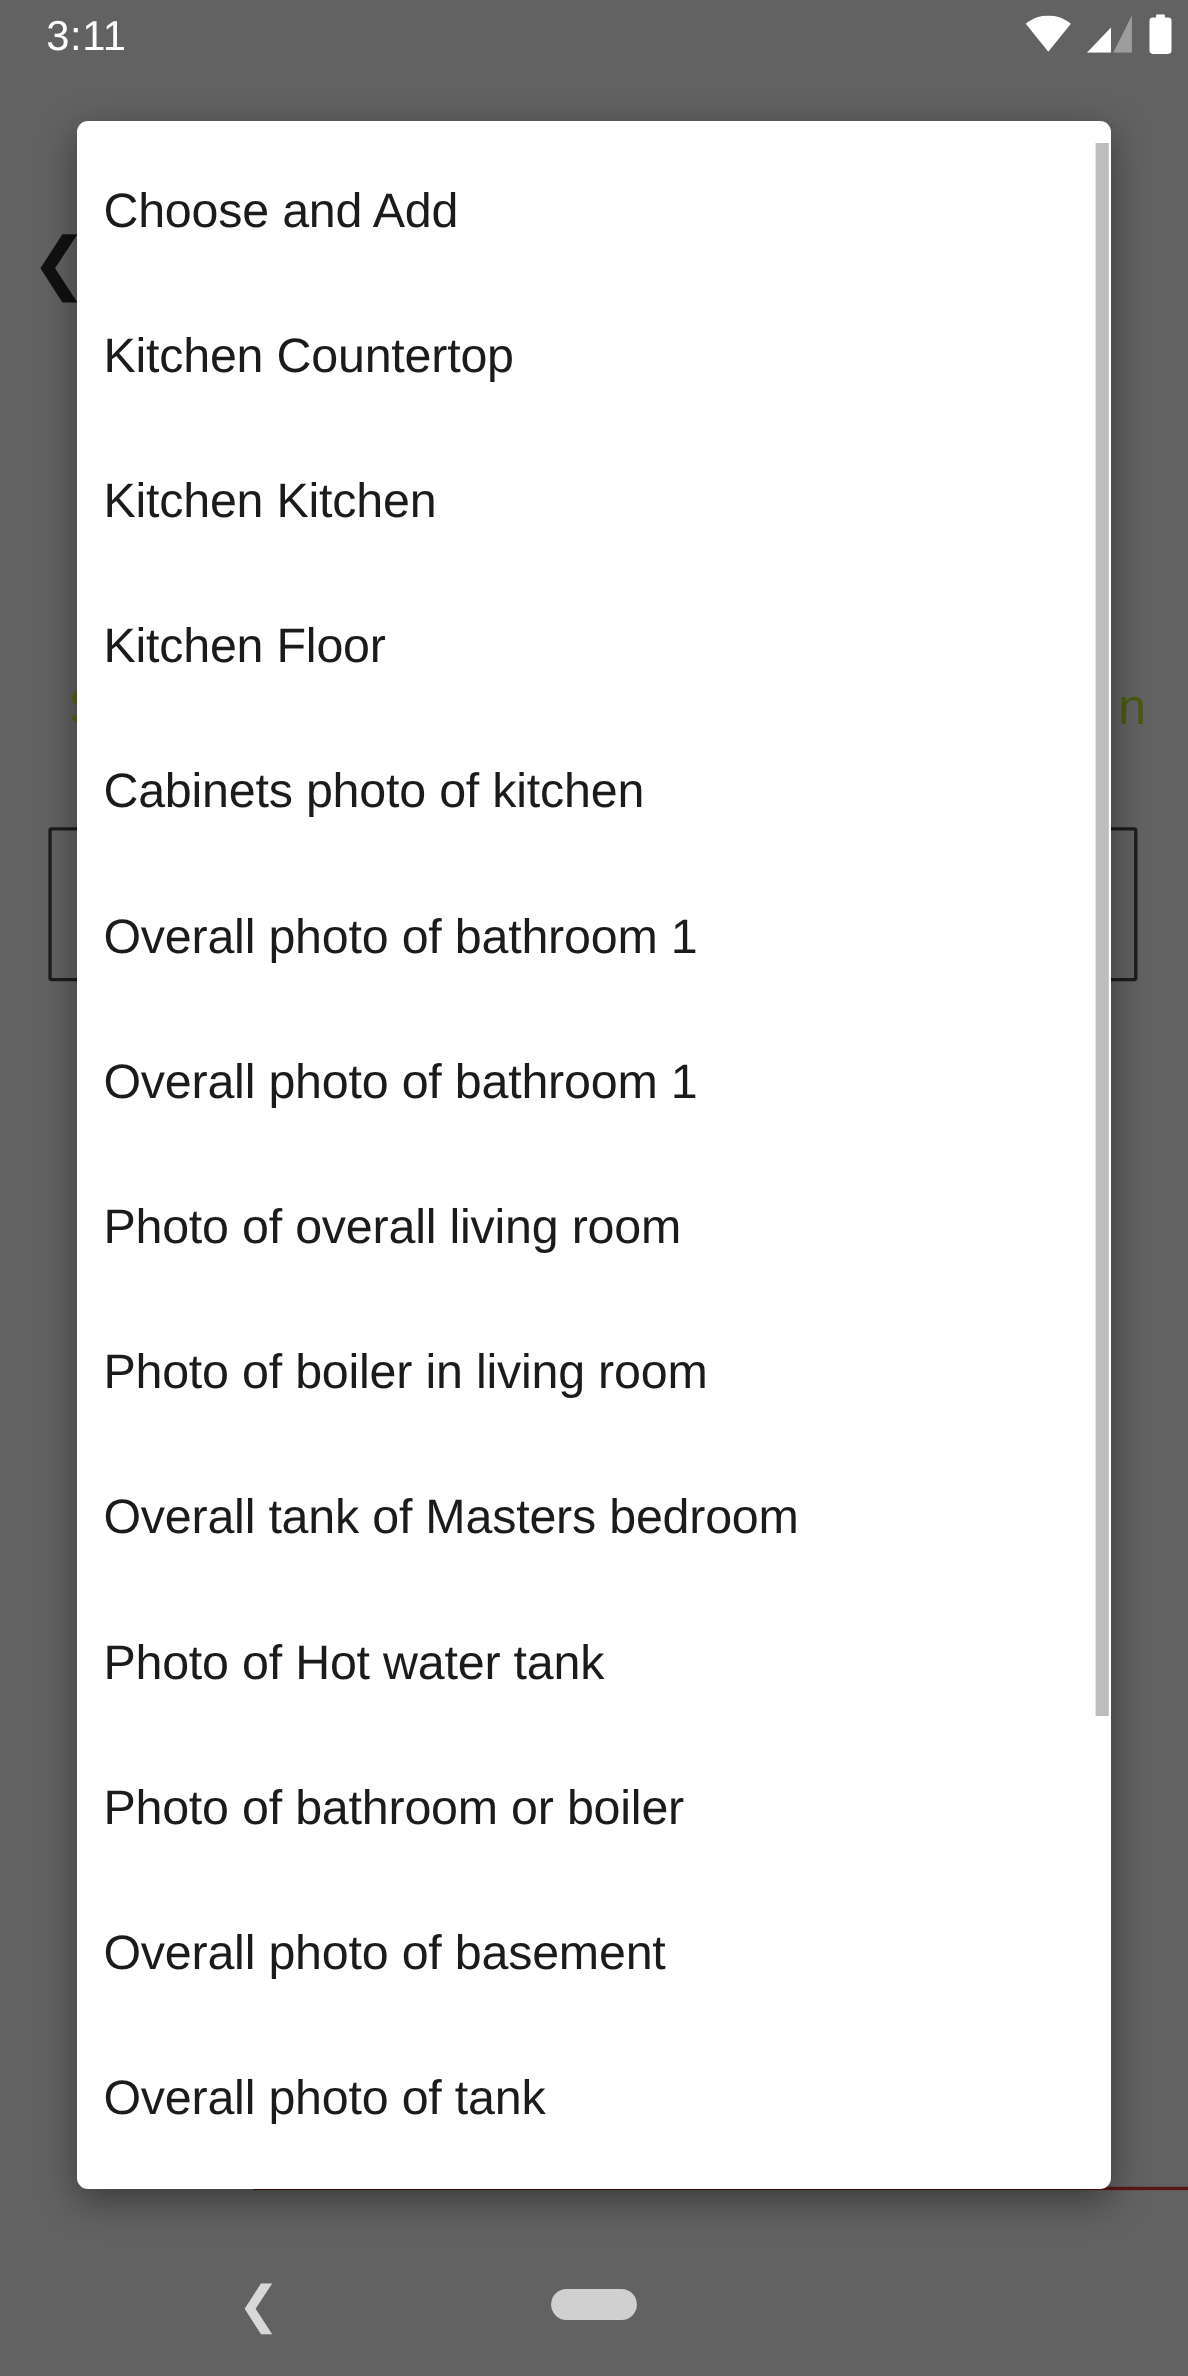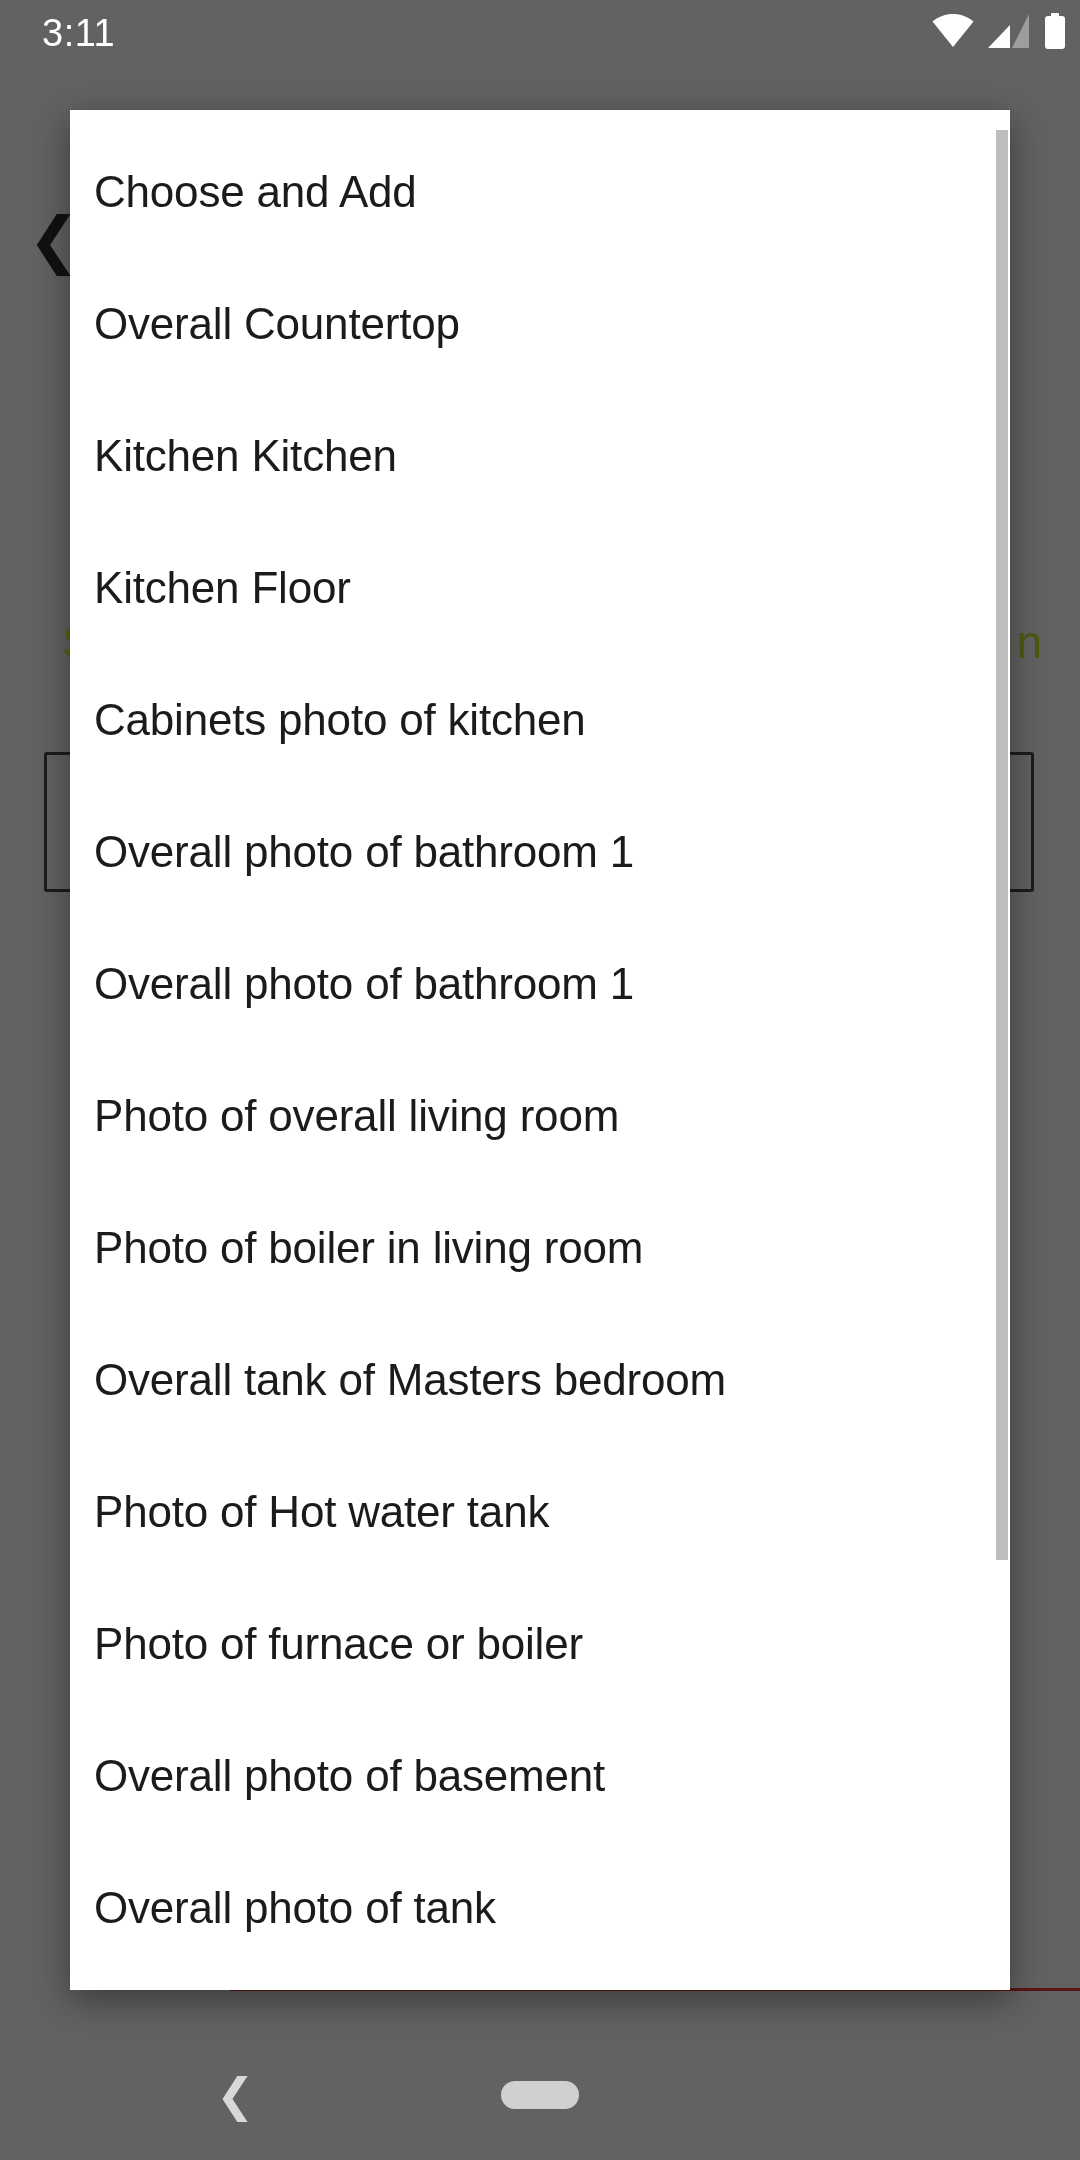--- a/index.html
+++ b/index.html
@@ -99,21 +99,21 @@
   }
 
   
   #dialog {
     position: absolute;
     left: 70px;
     top: 110px;
     width: 940px;
     height: 1880px;
     background: #ffffff;
-    border-radius: 0;
+    border-radius: 10px;
     box-shadow: 0 10px 34px rgba(0,0,0,0.42);
     overflow: hidden;
     z-index: 30;
   }
   #dialog-list {
     position: absolute;
     left: 0;
     top: 0;
     width: 100%;
     padding-top: 16px;
@@ -219,21 +219,21 @@
     </span>
   </div>
 </div>
 
 <div id="dialog">
   <div id="dialog-list">
     <div class="list-item">
         <span>Choose and Add</span>
       </div>
     <div class="list-item">
-        <span>Overall Countertop</span>
+        <span>Kitchen Countertop</span>
       </div>
     <div class="list-item">
         <span>Kitchen Kitchen</span>
       </div>
     <div class="list-item">
         <span>Kitchen Floor</span>
       </div>
     <div class="list-item">
         <span>Cabinets photo of kitchen</span>
       </div>
@@ -249,21 +249,21 @@
     <div class="list-item">
         <span>Photo of boiler in living room</span>
       </div>
     <div class="list-item">
         <span>Overall tank of Masters bedroom</span>
       </div>
     <div class="list-item">
         <span>Photo of Hot water tank</span>
       </div>
     <div class="list-item">
-        <span>Photo of furnace or boiler</span>
+        <span>Photo of bathroom or boiler</span>
       </div>
     <div class="list-item">
         <span>Overall photo of basement</span>
       </div>
     <div class="list-item">
         <span>Overall photo of tank</span>
       </div>
   </div>
   <div id="dialog-scrollbar-track"></div>
   <div id="dialog-scrollbar-thumb"></div>

